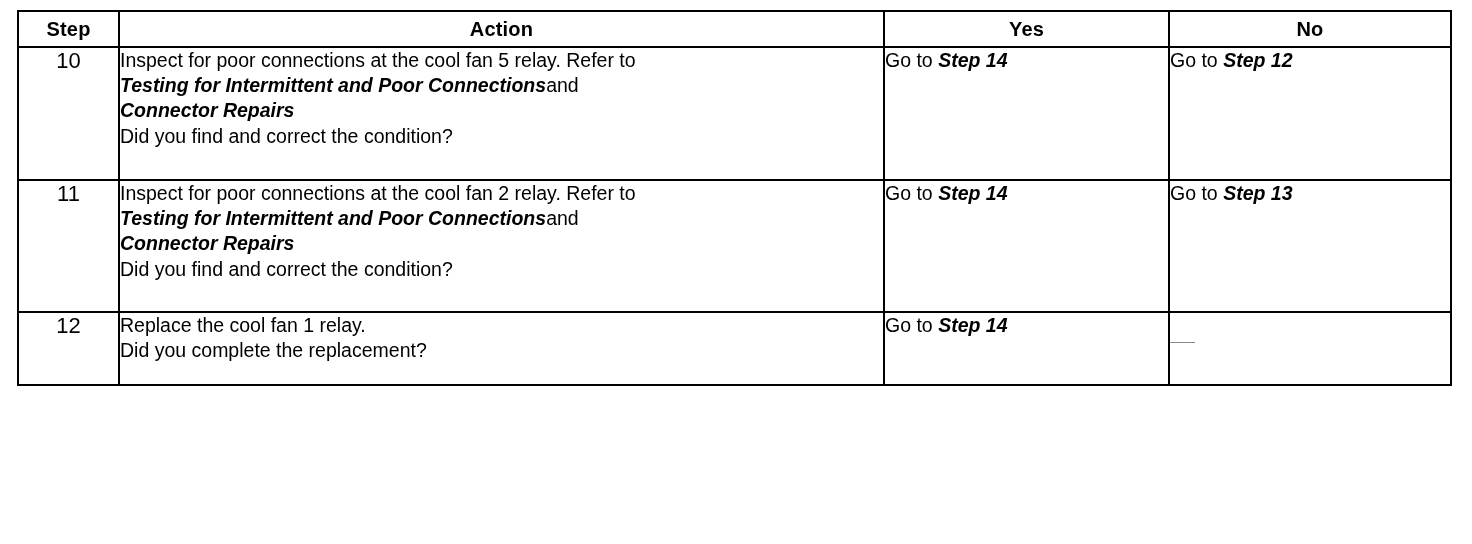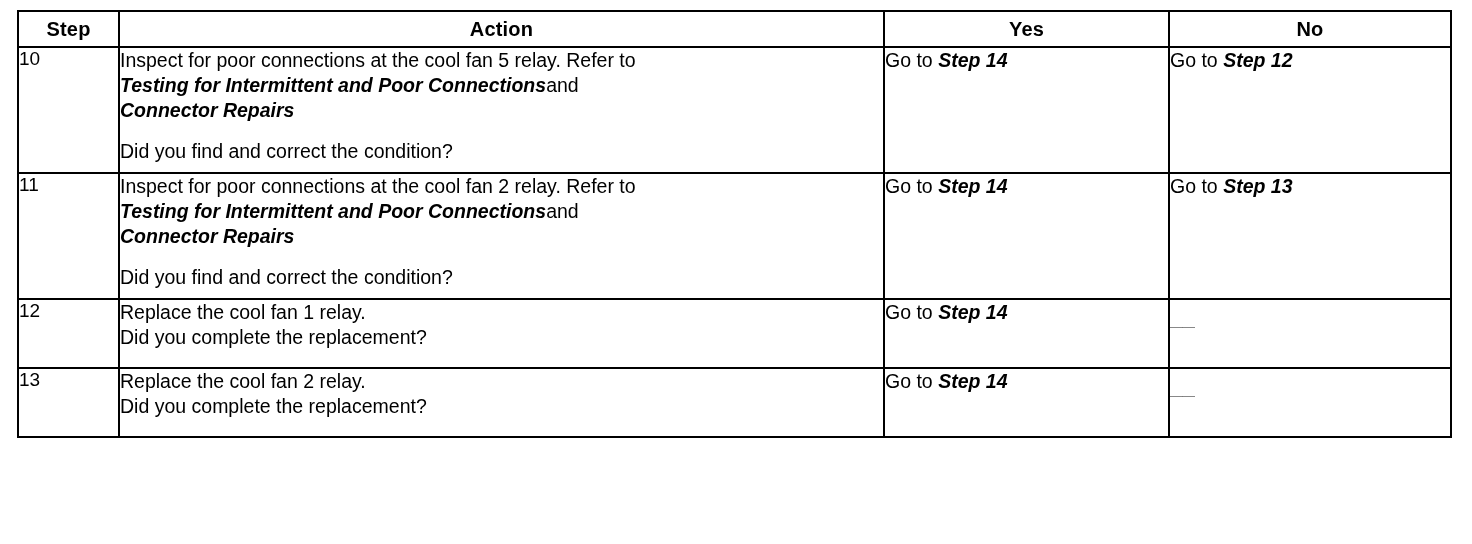--- a/index.html
+++ b/index.html
@@ -53,23 +53,23 @@
     height: 34px;
     text-align: center;
     vertical-align: middle;
     font-weight: bold;
     font-size: 20px;
     letter-spacing: 0.2px;
   }
 
   
   .step-cell {
-    text-align: left;
+    text-align: center;
     vertical-align: middle;
-    font-size: 19px;
+    font-size: 22px;
   }
   .action-cell {
     vertical-align: top;
     padding: 9px 8px 6px 14px;
     font-size: 19.5px;
     line-height: 25px;
   }
   .yn-cell {
     vertical-align: bottom;
     font-size: 19.5px;
@@ -85,21 +85,21 @@
   .r-tall  td { height: 124px; }
   .r-short td { height: 67px; }
   .r-last  td { height: 71px; }
 
   
   .ital {
     font-style: italic;
     font-weight: bold;
   }
   .gap-line {
-    margin-top: 16px;
+    margin-top: 1px;
   }
   .line { white-space: nowrap; }
 
   .dash-mark {
     display: inline-block;
     font-size: 13px;
     color: #4a4a4a;
     letter-spacing: -1px;
     opacity: 0.75;
     transform: translateY(-8px);
@@ -156,27 +156,18 @@
       <tr class="r-short">
         <td class="step-cell">12</td>
         <td class="action-cell">
           <div class="line">Replace the cool fan 1 relay.</div>
           <div class="line">Did you complete the replacement?</div>
         </td>
         <td class="yn-cell"><span>Go to </span><span class="ital">Step 14</span></td>
         <td class="yn-cell dash"><span class="dash-mark">——</span></td>
       </tr>
 
-      <tr class="r-short">
-        <td class="step-cell">13</td>
-        <td class="action-cell">
-          <div class="line">Replace the cool fan 2 relay.</div>
-          <div class="line">Did you complete the replacement?</div>
-        </td>
-        <td class="yn-cell"><span>Go to </span><span class="ital">Step 14</span></td>
-        <td class="yn-cell dash"><span class="dash-mark">——</span></td>
-      </tr>
 
 
     </tbody>
   </table>
 
 </div>
 
 </body></html>

